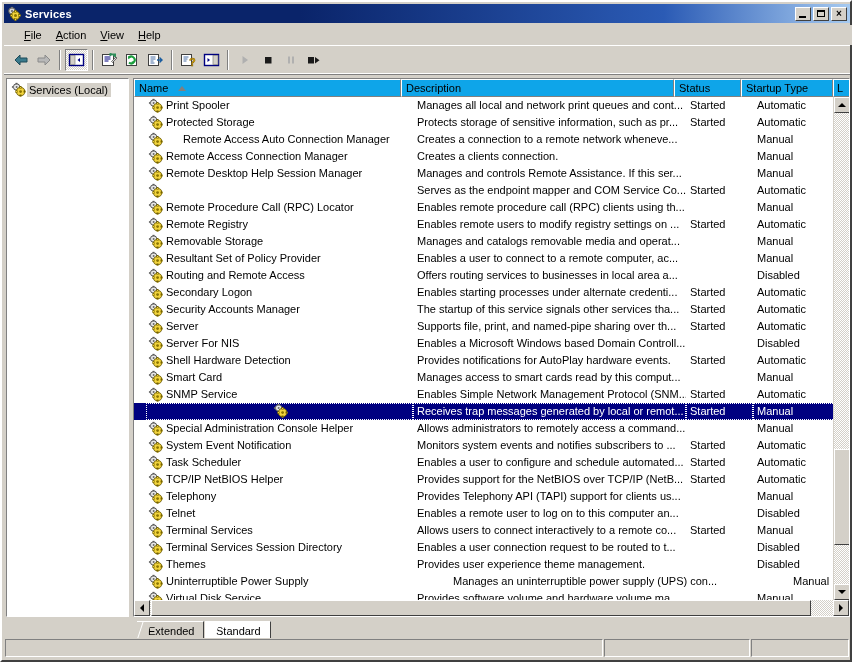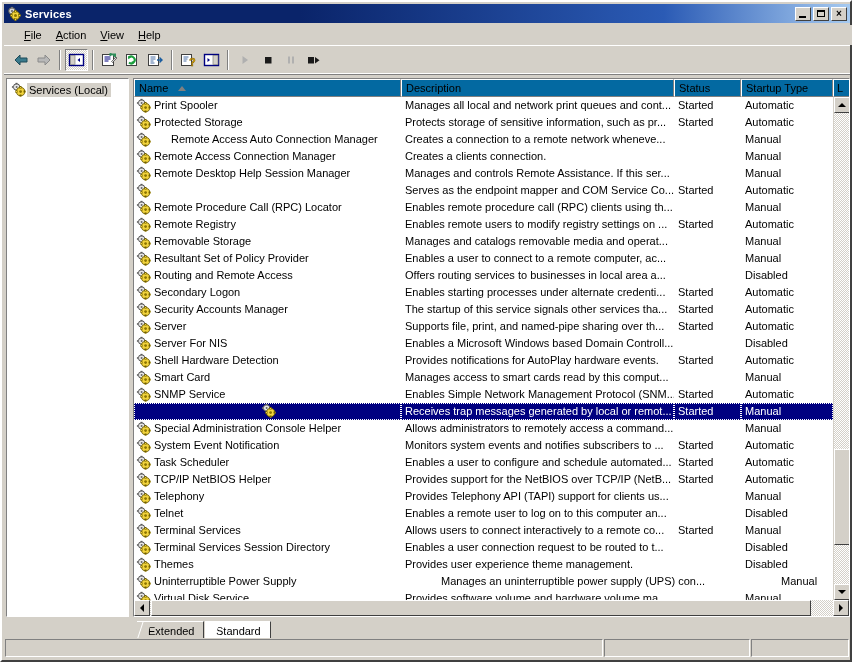--- a/index.html
+++ b/index.html
@@ -168,21 +168,21 @@
   
   #list-header {
     position: absolute; left: 0; top: 0;
     height: 18px; width: 100%;
     display: flex;
     background: #d4d0c8;
     box-sizing: border-box;
   }
   .hcell {
     height: 18px;
-    background: #0369a1;
+    background: #0ea5e9;
     border: 1px solid #d4d0c8;
     border-top-color: #ffffff; border-left-color: #ffffff;
     border-right-color: #808080; border-bottom-color: #808080;
     box-sizing: border-box;
     display: flex; align-items: center;
     padding-left: 4px;
     font-size: 11px; color: #000;
     overflow: hidden; white-space: nowrap;
     flex: none;
   }
@@ -197,20 +197,21 @@
   
   #rows {
     position: absolute; left: 0; top: 18px;
     width: 699px;
     height: 503px;
     overflow: hidden;
   }
   .row {
     display: flex; height: 17px; align-items: center;
     box-sizing: border-box;
+    padding-left: 12px;
   }
   .row.selected { background: #000080; }
   .row.selected .cell { color: #ffffff; flex-direction: column; }
   .row.selected .cell-name,
   .row.selected .cell-desc,
   .row.selected .cell-status,
   .row.selected .cell-startup,
   .row.selected .cell-logon {
     outline: 1px dotted #ffffff;
     outline-offset: -1px;

